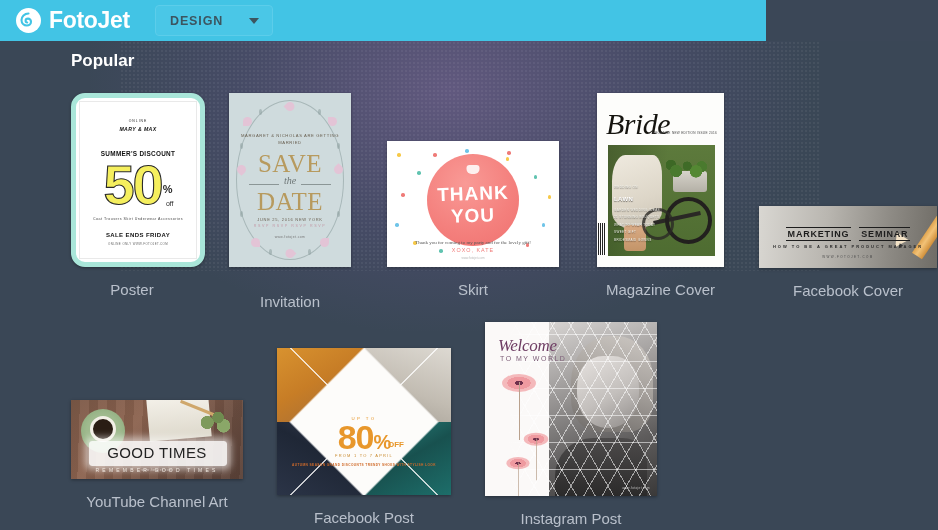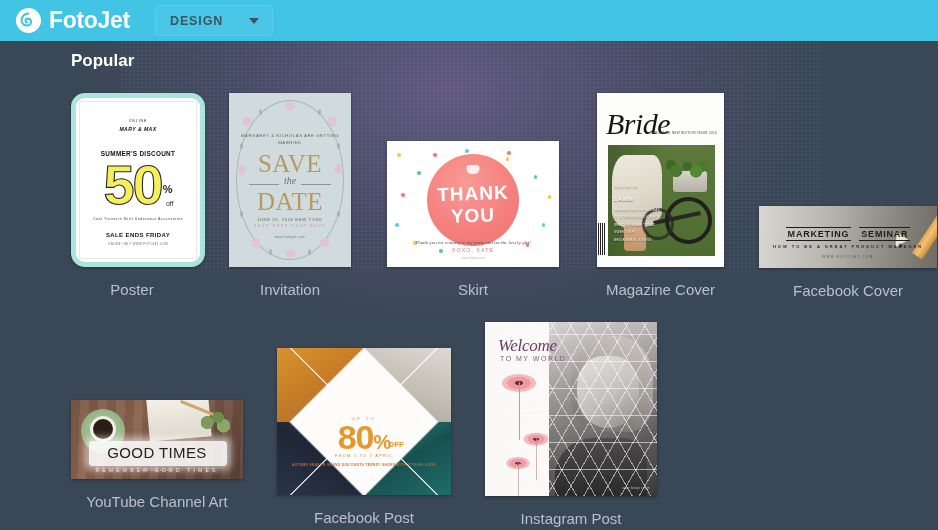--- a/index.html
+++ b/index.html
@@ -7,21 +7,21 @@
     width: 938px; height: 530px;
     overflow: hidden;
     font-family: "Liberation Sans", sans-serif;
     background: #3b4757;
   }
   #app { position: relative; width: 938px; height: 530px; overflow: hidden; }
 
   
   #header {
     position: absolute; top: 0; left: 0;
-    width: 938px; height: 41px;
+    width: 766px; height: 41px;
     background: #42c4e5;
     display: flex; align-items: center;
   }
   .logo-wrap { display: flex; align-items: center; margin-left: 16px; }
   .logo-mark {
     width: 25px; height: 25px; border-radius: 50%;
     background: #ffffff; position: relative; flex: none;
   }
   .logo-mark svg { position: absolute; top: 0; left: 0; }
   .logo-text {
@@ -365,21 +365,21 @@
         <span class="leafdot" style="right:40px; bottom:12px;"></span>
         <div class="i-names">MARGARET &amp; NICHOLAS
 ARE GETTING MARRIED</div>
         <div class="i-save">SAVE</div>
         <div class="i-the">the</div>
         <div class="i-date-big">DATE</div>
         <div class="i-when">JUNE 25, 2016  NEW YORK</div>
         <div class="i-rsvp">RSVP   RSVP   RSVP   RSVP</div>
         <div class="i-url">www.fotojet.com</div>
       </div>
-      <div class="caption" style="top:188px;">Invitation</div>
+      <div class="caption" style="top:200px;">Invitation</div>
     </div>
 
     <div class="tile" style="left:387px; top:100px; width:172px;">
       <div class="thumb card" style="width:172px; height:126px;">
         <span class="conf" style="left:10px;  top:12px;  background:#f7c948;"></span>
         <span class="conf" style="left:30px;  top:30px;  background:#60c3b0;"></span>
         <span class="conf" style="left:14px;  top:52px;  background:#ef7b78;"></span>
         <span class="conf" style="left:8px;   top:82px;  background:#6fc4e8;"></span>
         <span class="conf" style="left:26px;  top:100px; background:#f7c948;"></span>
         <span class="conf" style="left:46px;  top:12px;  background:#ef7b78;"></span>

